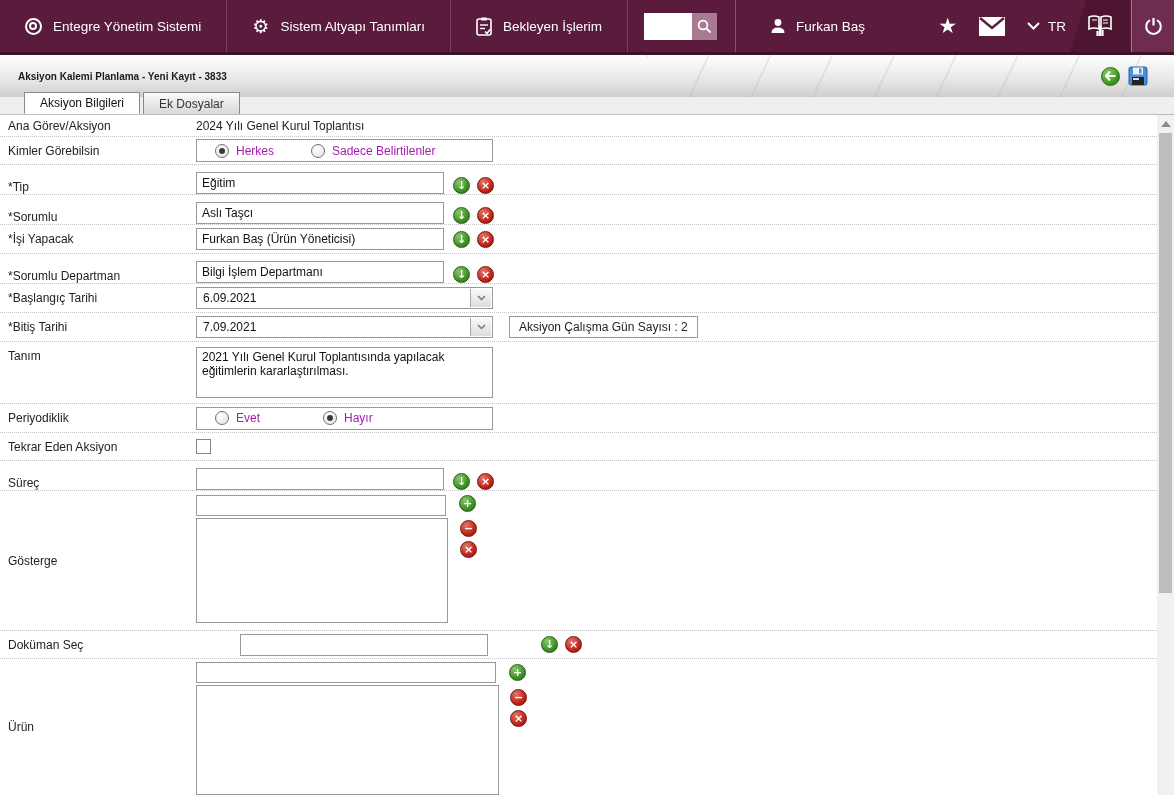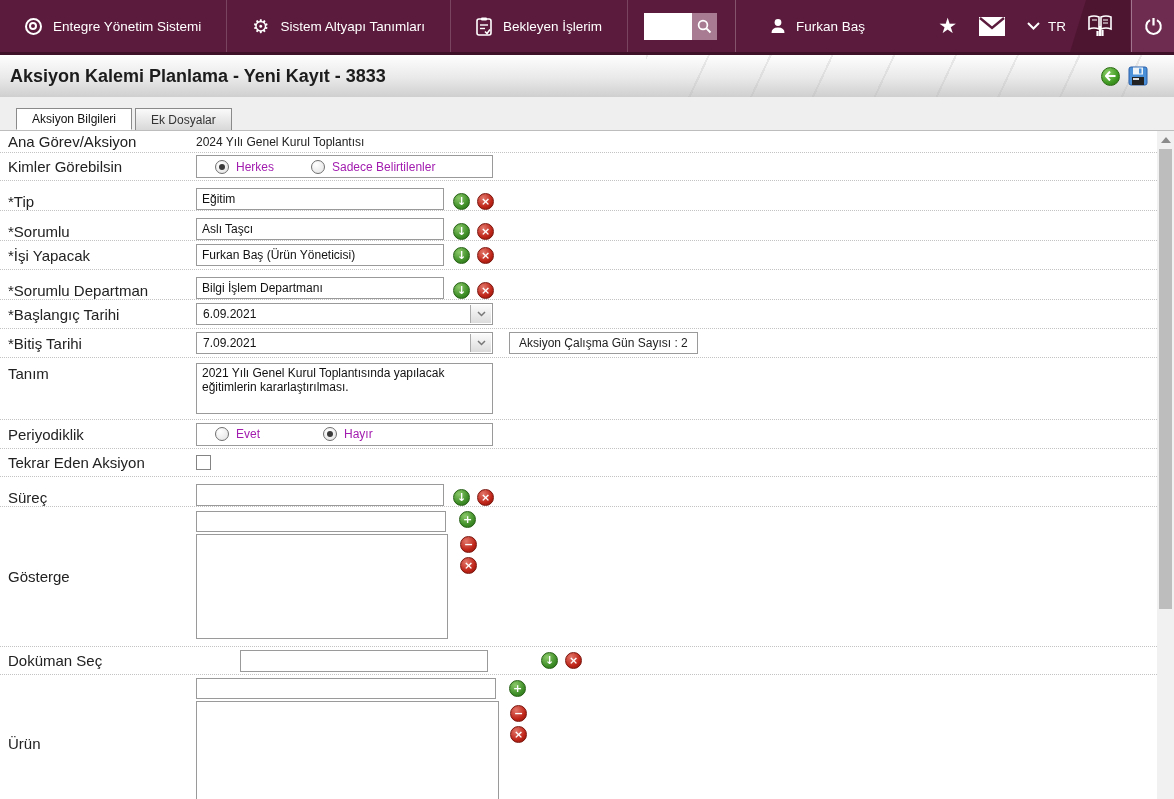--- a/index.html
+++ b/index.html
@@ -36,40 +36,40 @@
   .lang { display:flex; align-items:center; gap:8px; font-size:13.5px; cursor:pointer; }
   .seg { position:absolute; top:0; height:52px; display:flex; align-items:center; justify-content:center; }
   .seg-help { left:1070px; width:60px; background:#4E1531; clip-path:polygon(16px 0,100% 0,100% 100%,0 100%); cursor:pointer; }
   .seg-power { left:1131px; width:43px; background:#6E2C50; border-left:1px solid rgba(255,255,255,0.35); cursor:pointer; }
 
   
   .titlebar { position:relative; height:42px; background:linear-gradient(180deg,#fefefe 0%,#e9e9e9 55%,#cfcfcf 100%);
               display:flex; align-items:center; }
   .titlebar::after { content:""; position:absolute; right:0; top:0; bottom:0; width:45%;
       background:repeating-linear-gradient(115deg, rgba(180,180,180,0.25) 0 2px, transparent 2px 56px); pointer-events:none; }
-  .tb-title { font-size:18px; font-weight:bold; color:#1c1c1c; padding-left:10px; }
+  .tb-title { font-size:10px; font-weight:bold; color:#1c1c1c; padding-left:18px; }
   .tb-icons { position:absolute; right:26px; top:0; height:100%; display:flex; align-items:center; gap:8px; z-index:2; }
   .back-ic { width:19px; height:19px; border-radius:50%; cursor:pointer;
              background:radial-gradient(circle at 35% 30%, #8ed06a, #3f9a22 60%, #2a7012);
              border:1px solid #2a6c12; display:flex; align-items:center; justify-content:center; }
 
   
-  .tabstrip { position:relative; height:34px; background:#efefef; border-bottom:1px solid #bdbdbd;
-              display:flex; align-items:flex-end; padding-left:16px; }
+  .tabstrip { position:relative; height:18px; background:#efefef; border-bottom:1px solid #bdbdbd;
+              display:flex; align-items:flex-end; padding-left:24px; }
   .tab { height:22px; padding:0 15px; font-size:12px; display:flex; align-items:center;
          border:1px solid #8a8a8a; cursor:pointer; }
   .tab.active { background:#fff; border-bottom:1px solid #fff; color:#111; z-index:2; }
   .tab.inactive { background:linear-gradient(180deg,#fafafa,#d8d8d8); margin-left:3px; color:#333;
                   border-bottom:none; }
 
   
   .content { position:relative; height:680px; background:#fff; overflow:hidden; }
   .rows { width:1157px; }
   .row { display:flex; align-items:center; border-bottom:1px dotted #c3c3c3; position:relative; }
-  .row .label { width:196px; flex-shrink:0; padding-left:8px; font-size:15px; color:#222; }
+  .row .label { width:196px; flex-shrink:0; padding-left:8px; font-size:12px; color:#222; }
   .r-ana { height:22px; } .r-kimler { height:28px; } .r-tip,.r-sorumlu,.r-dept,.r-surec { height:30px;align-items:flex-end; }
   .r-isi,.r-bas,.r-bitis,.r-period { height:29px; } .r-tanim { height:62px; align-items:flex-start; }
   .r-tanim .label { padding-top:7px; } .r-tekrar { height:28px; } .r-gosterge { height:140px; }
   .r-dokuman { height:28px;gap:44px; } .r-urun { height:136px; border-bottom:none; }
 
   .txt-val { font-size:12px; color:#222; }
   .tinput { width:248px; height:22px; border:1px solid #9a9a9a; font-size:12px; padding:0 5px;
             font-family:"Liberation Sans",sans-serif; color:#111; outline:none; }
   .field-icons { display:flex; gap:7px; margin-left:9px; align-items:center; }
   .cicon { width:17px; height:17px; border-radius:50%; display:flex; align-items:center; justify-content:center;

